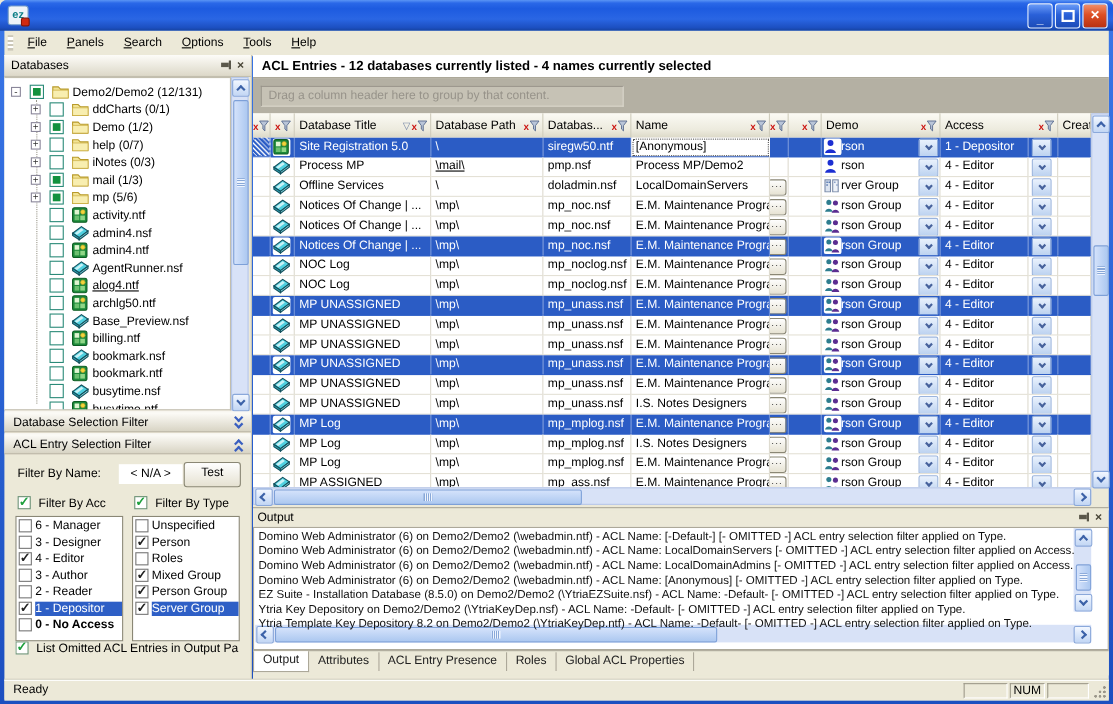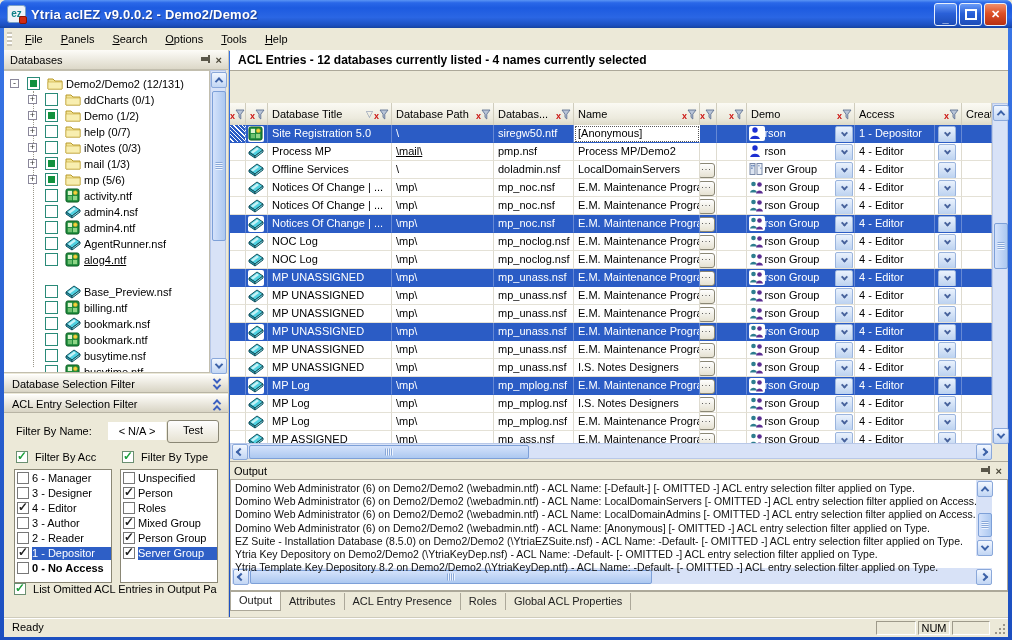--- a/index.html
+++ b/index.html
@@ -133,21 +133,20 @@
                radial-gradient(circle at 10px 6px,#9a968a 1px,transparent 1.5px),
                radial-gradient(circle at 10px 2px,#9a968a 1px,transparent 1.5px)}
 </style>
 </head>
 <body>
 
 <div class="frame"></div>
 
 <div class="titlebar">
   <div class="appicon">ez<i></i></div>
-  <div class="title">Ytria aclEZ v9.0.0.2 - Demo2/Demo2</div>
   <div class="tbtns">
     <div class="tb">
         <span class="glyph" style="margin-top:8px">_</span>
       </div>
     <div class="tb">
         <span class="glyph" style="border:2px solid #fff;width:8px;height:7px;display:inline-block"></span>
       </div>
     <div class="tb close">
         <span class="glyph">✕</span>
       </div>
@@ -307,20 +306,33 @@
           <svg width="15" height="15" viewBox="0 0 16 16">
             <rect x="1" y="1" width="14" height="14" rx="2" fill="#1d8a3a" stroke="#0c5c22"></rect>
             <rect x="3" y="3" width="4.5" height="4.5" fill="#dff5d0"></rect>
             <rect x="8.5" y="8.5" width="4.5" height="4.5" fill="#8fd687"></rect>
             <rect x="3" y="8.5" width="4.5" height="4.5" fill="#6cc070"></rect>
             <circle cx="11" cy="5" r="2.2" fill="#f2d53a" stroke="#b89a2a" stroke-width="0.6"></circle>
           </svg>
         </span>
         <span class="tlabel" style="left: 80px; text-decoration: underline;">alog4.ntf</span>
       </div>
+      <div class="trow" style="top: 197px;">
+        <span class="tcb" style="left: 41px;"></span>
+        <span class="ticon" style="left: 61px;">
+          <svg width="15" height="15" viewBox="0 0 16 16">
+            <rect x="1" y="1" width="14" height="14" rx="2" fill="#1d8a3a" stroke="#0c5c22"></rect>
+            <rect x="3" y="3" width="4.5" height="4.5" fill="#dff5d0"></rect>
+            <rect x="8.5" y="8.5" width="4.5" height="4.5" fill="#8fd687"></rect>
+            <rect x="3" y="8.5" width="4.5" height="4.5" fill="#6cc070"></rect>
+            <circle cx="11" cy="5" r="2.2" fill="#f2d53a" stroke="#b89a2a" stroke-width="0.6"></circle>
+          </svg>
+        </span>
+        <span class="tlabel" style="left: 80px;">archlg50.ntf</span>
+      </div>
       <div class="trow" style="top: 213px;">
         <span class="tcb" style="left: 41px;"></span>
         <span class="ticon" style="left: 61px;">
           <svg width="16" height="15" viewBox="0 0 16 15">
             <polygon points="1,8 9,2 15,6 7,12" fill="#4fd0e0" stroke="#14505c"></polygon>
             <polygon points="1,8 1,10 7,14 7,12" fill="#2aa8bc" stroke="#14505c"></polygon>
             <polygon points="7,12 15,6 15,8 7,14" fill="#8fe6ef" stroke="#14505c"></polygon>
             <polygon points="3,8 9,3.5 11,5 5,9.5" fill="#c8f2f6"></polygon>
           </svg>
         </span>
@@ -501,20 +513,23 @@
 
     <span class="omit">
       <span class="cbx"><span class="ck green">✓</span></span>
       <span style="margin-left:4px">List Omitted ACL Entries in Output Pa</span>
     </span>
   </div>
 </div>
 
 <div class="main abs">
   <div class="aclhead">ACL Entries - 12 databases currently listed - 4 names currently selected</div>
+  <div class="groupbar">
+    <div class="groupbox">Drag a column header here to group by that content.</div>
+  </div>
   <div class="gridhead" id="gridhead">
       <div class="gh" style="width: 16px;">
         <span class="right">
           <span class="funnel">
             <svg width="15" height="11" viewBox="0 0 15 11">
               <text x="0" y="9.5" font-size="9" font-weight="bold" fill="#cc1512" font-family="sans-serif">x</text>
               <path d="M6 1 H14 L10.8 5.2 V10 L9 8.3 V5.2 Z" fill="#b9c5d8" stroke="#54688c" stroke-width="0.8"></path>
             </svg>
           </span>
         </span>

